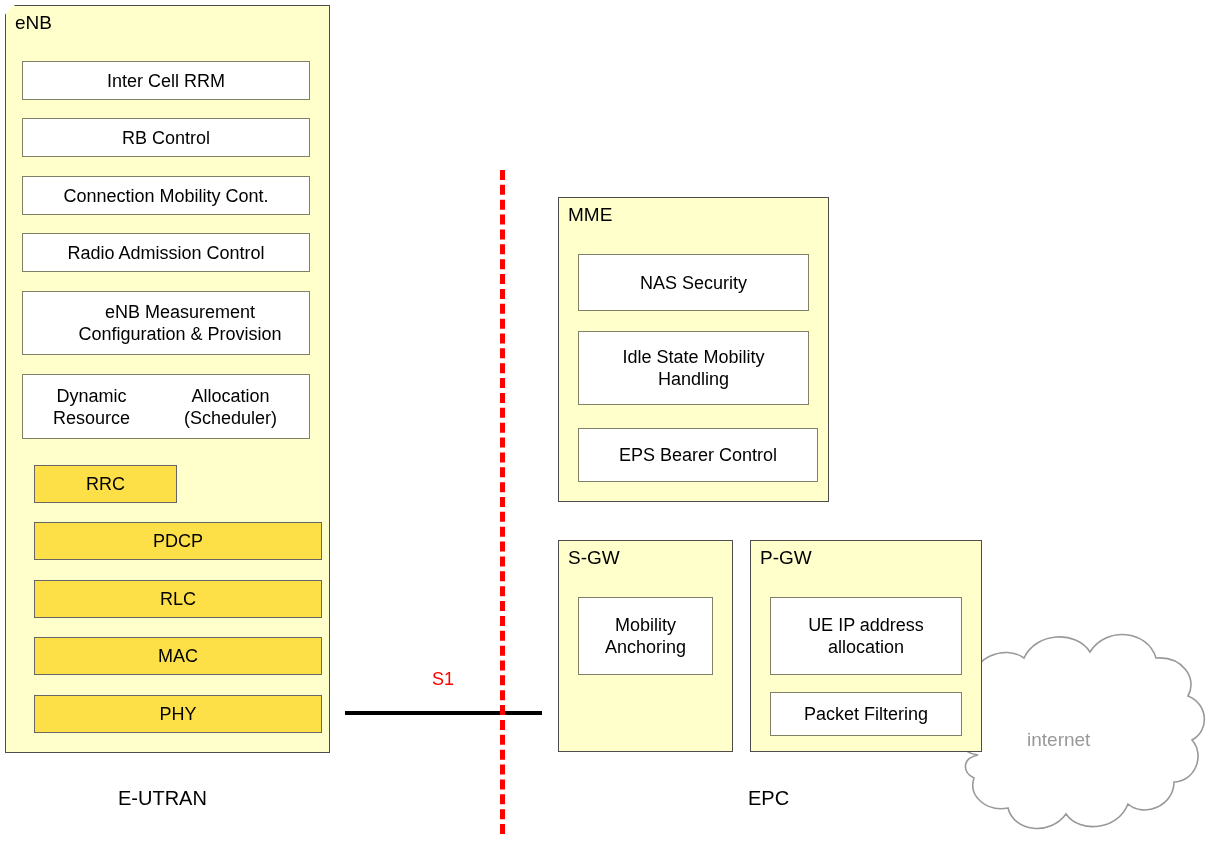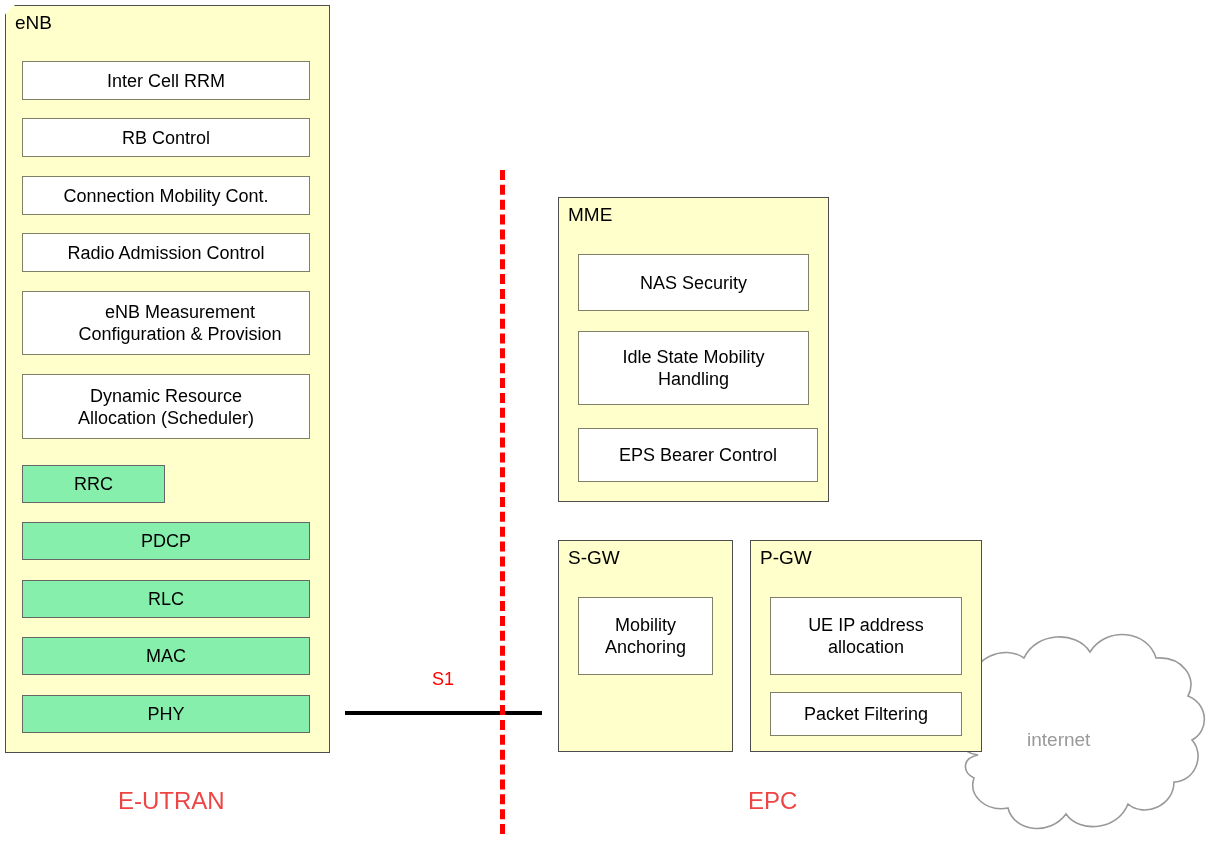--- a/index.html
+++ b/index.html
@@ -41,29 +41,30 @@
     display: flex;
     align-items: center;
     justify-content: center;
     text-align: center;
     font-size: 18px;
     color: #000000;
     line-height: 22px;
     padding: 0 4px;
   }
   .leaf-box.blue {
-    background: #86efac;
+    background: #fde047;
     border: 1px solid #666666;
+    margin-left: 12px;
   }
 
   
   .plain-label {
     position: absolute;
-    font-size: 24px;
-    color: #ef4444;
+    font-size: 20px;
+    color: #000000;
     white-space: nowrap;
   }
   .s1-label {
     position: absolute;
     font-size: 18px;
     color: #ff0000;
     white-space: nowrap;
   }
   .cloud-label {
     position: absolute;
@@ -111,21 +112,21 @@
 
   <div class="leaf-box" style="left:22px; top:233px; width:288px; height:39px;">
     <span>Radio Admission Control</span>
   </div>
 
   <div class="leaf-box" style="left:22px; top:291px; width:288px; height:64px; flex-direction:column;padding-left:32px;">
     <span>eNB Measurement</span>
     <span>Configuration &amp; Provision</span>
   </div>
 
-  <div class="leaf-box" style="left:22px; top:374px; width:288px; height:65px; flex-direction:column;">
+  <div class="leaf-box" style="left:22px; top:374px; width:288px; height:65px; ">
     <span>Dynamic Resource</span>
     <span>Allocation (Scheduler)</span>
   </div>
 
   <div class="leaf-box blue" style="left:22px; top:465px; width:143px; height:38px;">
     <span>RRC</span>
   </div>
 
   <div class="leaf-box blue" style="left:22px; top:580px; width:288px; height:38px;">
     <span>RLC</span>

